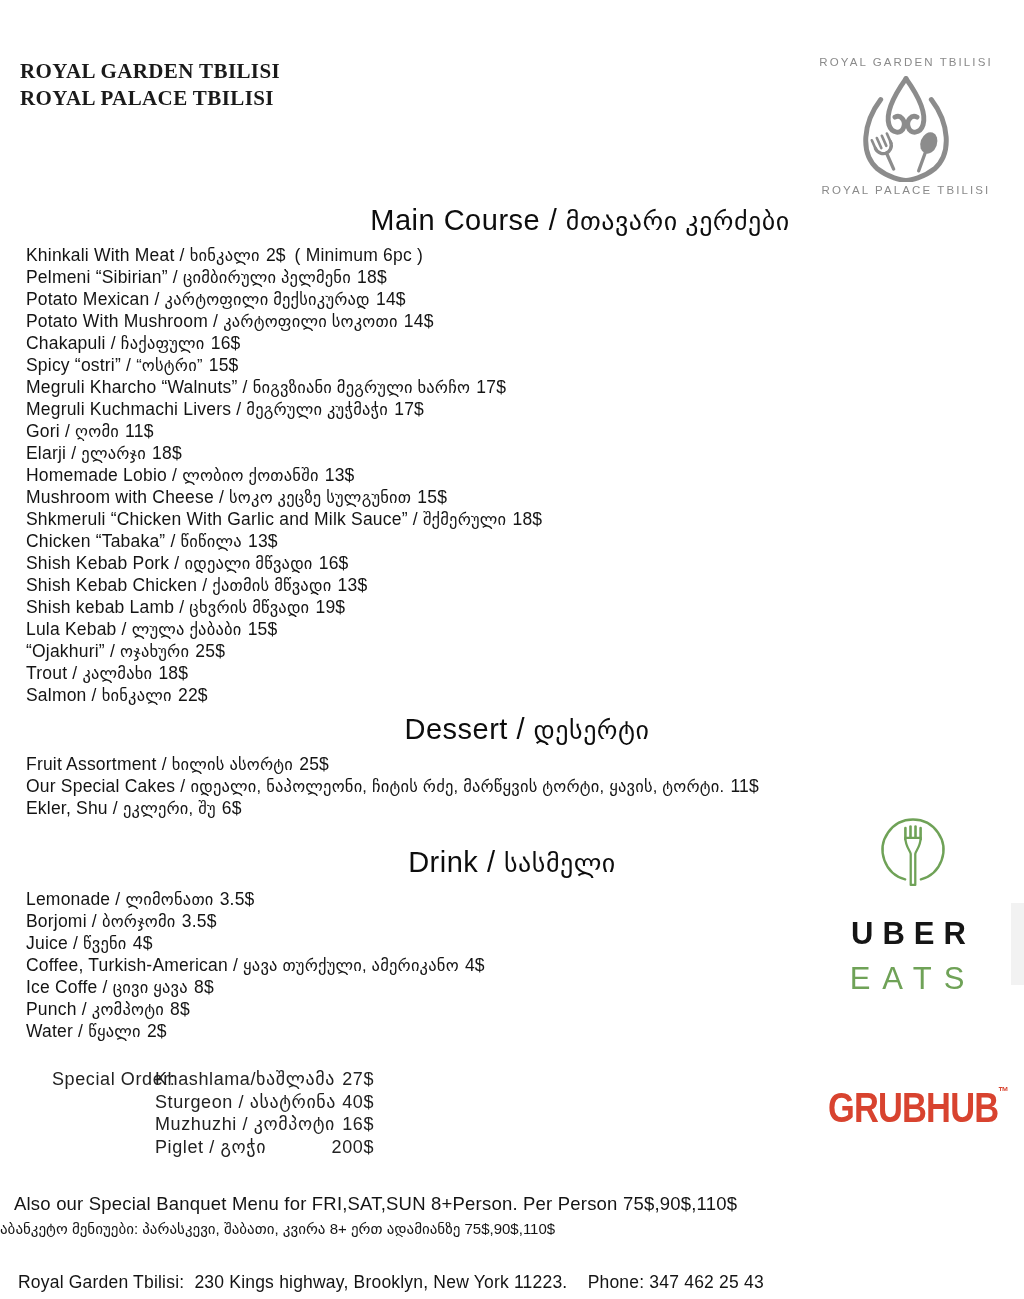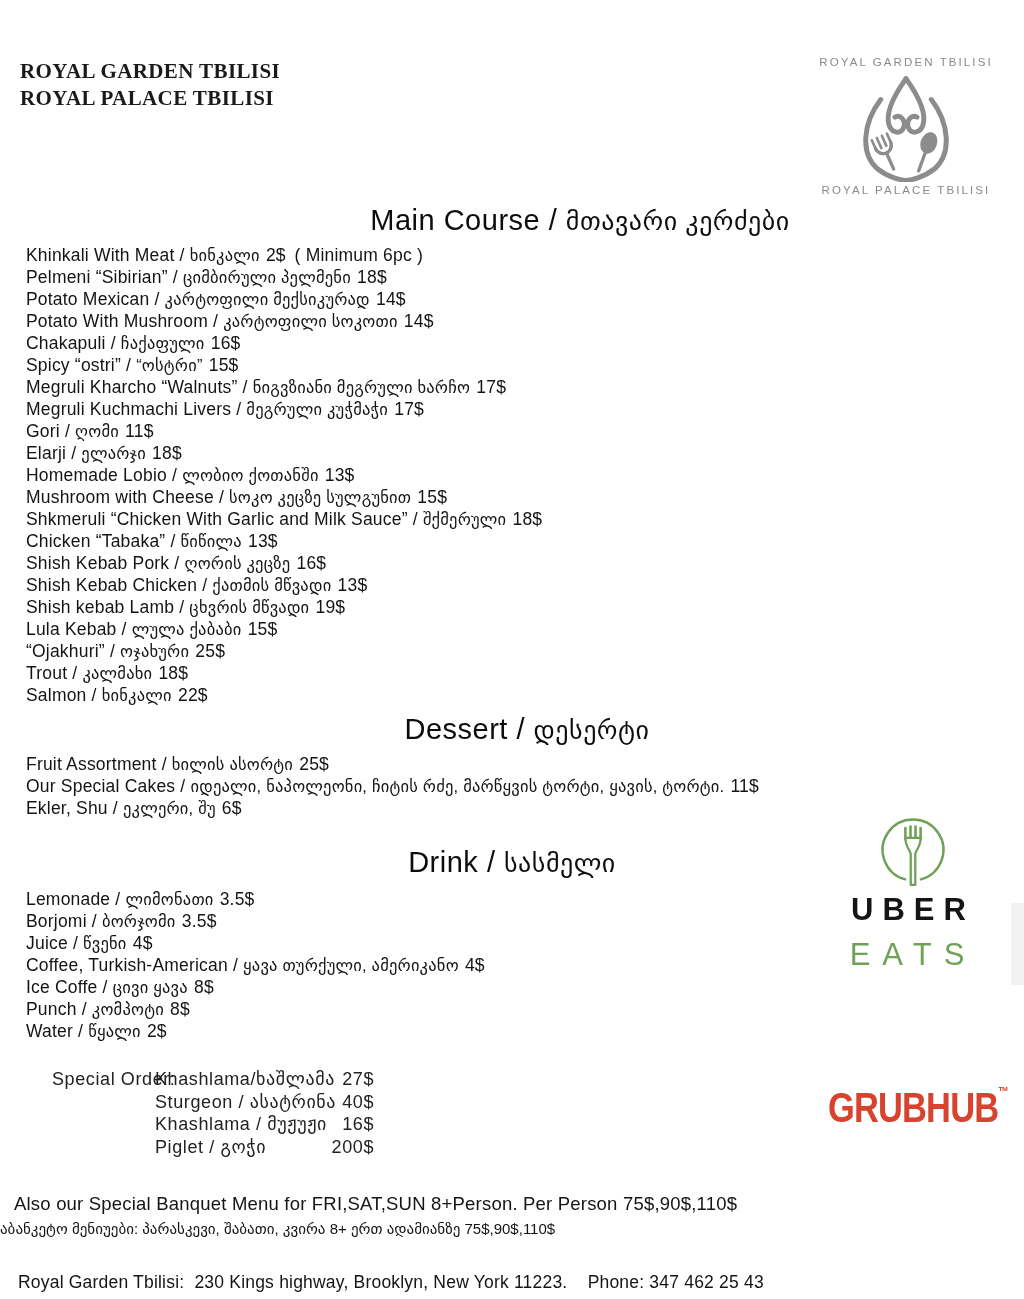--- a/index.html
+++ b/index.html
@@ -37,21 +37,21 @@
   
   .banquet{margin-top:34px;}
   .banquet-line1{margin-left:14px;font-size:18.5px;letter-spacing:.2px;line-height:24px;}
   .banquet-line2{font-size:15px;line-height:26px;}
   
   .footer{margin-top:26px;margin-left:18px;font-size:17.5px;line-height:28px;letter-spacing:.2px;}
   .footer .line{white-space:pre;}
   
   .uber-logo{position:absolute;left:838px;top:812px;width:150px;text-align:center;}
   .uber-logo svg{display:block;margin:0 auto;}
-  .uber-word1{margin-top:4px;font-size:31px;font-weight:bold;letter-spacing:9px;color:#151515;white-space:nowrap;}
+  .uber-word1{margin-top:28px;font-size:31px;font-weight:bold;letter-spacing:9px;color:#151515;white-space:nowrap;}
   .uber-word2{margin-top:9px;font-size:31px;font-weight:400;letter-spacing:12px;white-space:nowrap;}
   
   .grubhub{position:absolute;left:828px;top:1084px;color:#d8432f;white-space:nowrap;
     font-size:42px;font-weight:bold;letter-spacing:-1px;transform:scale(.82,1.0);transform-origin:left top;}
   .grubhub sup{font-size:13px;vertical-align:26px;letter-spacing:0;}
   
   .edge-artifact{position:absolute;right:0;top:903px;width:13px;height:82px;background:#f2f2f2;}
 </style>
 </head>
 <body>
@@ -116,21 +116,21 @@
       <div class="item"><span class="en">Elarji</span><span class="sep"> / </span><span class="ka">ელარჯი</span><span class="price">18$</span><span class="note"></span></div>
 
       <div class="item"><span class="en">Homemade Lobio</span><span class="sep"> / </span><span class="ka">ლობიო ქოთანში</span><span class="price">13$</span><span class="note"></span></div>
 
       <div class="item"><span class="en">Mushroom with Cheese</span><span class="sep"> / </span><span class="ka">სოკო კეცზე სულგუნით</span><span class="price">15$</span><span class="note"></span></div>
 
       <div class="item"><span class="en">Shkmeruli “Chicken With Garlic and Milk Sauce”</span><span class="sep"> / </span><span class="ka">შქმერული</span><span class="price">18$</span><span class="note"></span></div>
 
       <div class="item"><span class="en">Chicken “Tabaka”</span><span class="sep"> / </span><span class="ka">წიწილა</span><span class="price">13$</span><span class="note"></span></div>
 
-      <div class="item"><span class="en">Shish Kebab Pork</span><span class="sep"> / </span><span class="ka">ღორის კეცზე</span><span class="price">16$</span><span class="note"></span></div>
+      <div class="item"><span class="en">Shish Kebab Pork</span><span class="sep"> / </span><span class="ka">იდეალი მწვადი</span><span class="price">16$</span><span class="note"></span></div>
 
       <div class="item"><span class="en">Shish Kebab Chicken</span><span class="sep"> / </span><span class="ka">ქათმის მწვადი</span><span class="price">13$</span><span class="note"></span></div>
 
       <div class="item"><span class="en">Shish kebab Lamb</span><span class="sep"> / </span><span class="ka">ცხვრის მწვადი</span><span class="price">19$</span><span class="note"></span></div>
 
       <div class="item"><span class="en">Lula Kebab</span><span class="sep"> / </span><span class="ka">ლულა ქაბაბი</span><span class="price">15$</span><span class="note"></span></div>
 
       <div class="item"><span class="en">“Ojakhuri”</span><span class="sep"> / </span><span class="ka">ოჯახური</span><span class="price">25$</span><span class="note"></span></div>
 
       <div class="item"><span class="en">Trout</span><span class="sep"> / </span><span class="ka">კალმახი</span><span class="price">18$</span><span class="note"></span></div>
@@ -180,21 +180,21 @@
           <span class="so-name">Khashlama/ხაშლამა</span>
           <span class="so-price">27$</span>
         </div>
 
         <div class="so-row">
           <span class="so-name">Sturgeon / ასატრინა</span>
           <span class="so-price">40$</span>
         </div>
 
         <div class="so-row">
-          <span class="so-name">Khashlama / მუჟუჟი</span>
+          <span class="so-name">Muzhuzhi / კომპოტი</span>
           <span class="so-price">16$</span>
         </div>
 
         <div class="so-row">
           <span class="so-name">Piglet / გოჭი</span>
           <span class="so-price">200$</span>
         </div>
       </div>
   </div>
 

